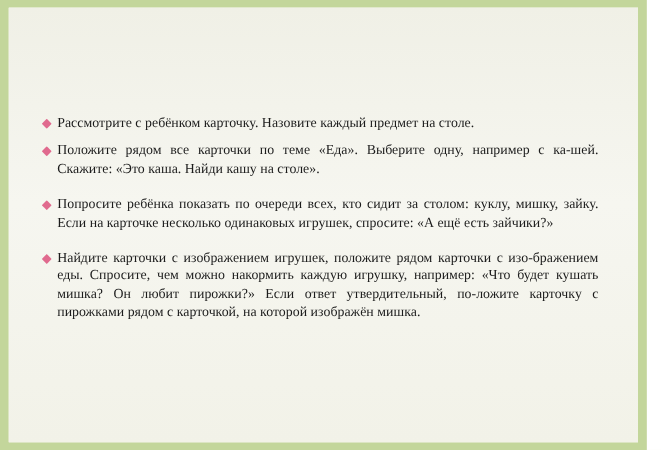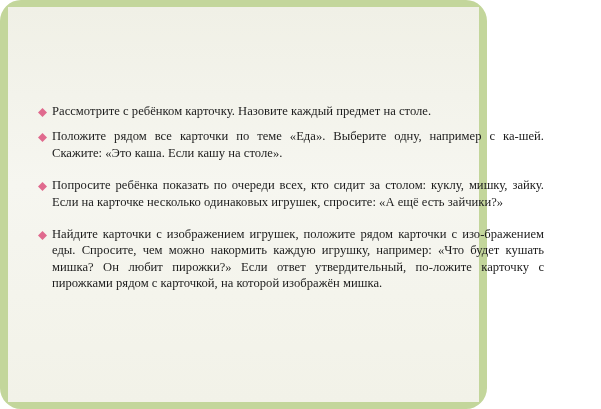--- a/index.html
+++ b/index.html
@@ -8,29 +8,28 @@
   }
   body {
     width: 601px;
     height: 409px;
     background: #ffffff;
     font-family: "Liberation Serif", serif;
     overflow: hidden;
   }
   .page {
     position: relative;
-    width: 487px;
+    width: 588px;
     height: 409px;
     box-sizing: border-box;
     background: #f4f4ec;
     border-top: 7px solid #c3d69b;
     border-bottom: 7px solid #c3d69b;
     border-left: 8px solid #c3d69b;
     border-right: 8px solid #c3d69b;
-    border-radius: 21px;
   }
   .inner {
     position: absolute;
     left: 0;
     top: 0;
     right: 0;
     bottom: 0;
     background: #f3f3ea;
     background-image: linear-gradient(to bottom, #f0f0e6 0%, #f6f6f0 45%, #f2f2e8 100%);
   }
@@ -84,21 +83,21 @@
         </span>
         <div class="text">Рассмотрите с ребёнком карточку. Назовите каждый предмет на столе.</div>
       </div>
 
       <div class="item">
         <span class="bullet">
           <svg width="9" height="9" viewBox="0 0 9 9">
               <polygon points="4.5,0 9,4.5 4.5,9 0,4.5" fill="#e06a8e"></polygon>
             </svg>
         </span>
-        <div class="text">Положите рядом все карточки по теме «Еда». Выберите одну, например с ка-шей. Скажите: «Это каша. Если кашу на столе».</div>
+        <div class="text">Положите рядом все карточки по теме «Еда». Выберите одну, например с ка-шей. Скажите: «Это каша. Найди кашу на столе».</div>
       </div>
 
       <div class="item spacer-before">
         <span class="bullet">
           <svg width="9" height="9" viewBox="0 0 9 9">
               <polygon points="4.5,0 9,4.5 4.5,9 0,4.5" fill="#e06a8e"></polygon>
             </svg>
         </span>
         <div class="text">Попросите ребёнка показать по очереди всех, кто сидит за столом: куклу, мишку, зайку. Если на карточке несколько одинаковых игрушек, спросите: «А ещё есть зайчики?»</div>
       </div>

